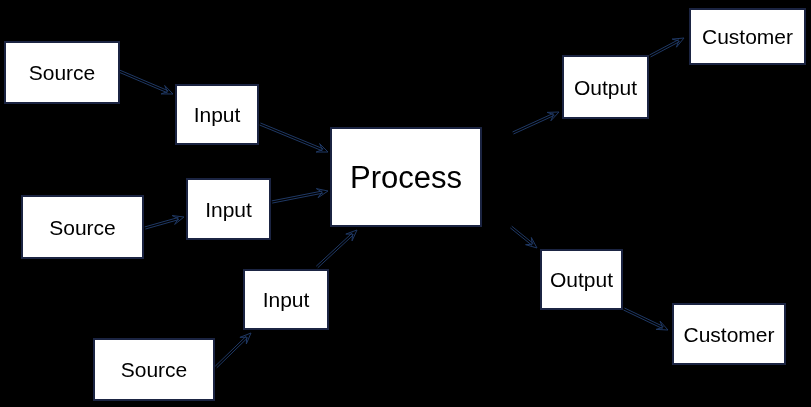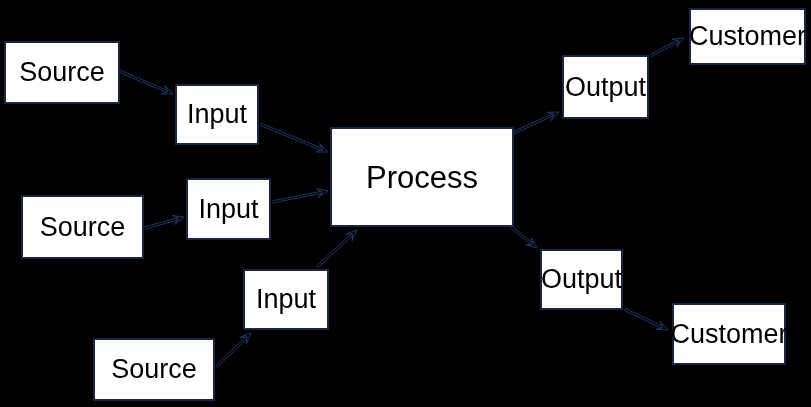--- a/index.html
+++ b/index.html
@@ -15,25 +15,25 @@
   }
   .node{
     position:absolute;
     box-sizing:border-box;
     background:#fff;
     border:2px solid #1b2442;
     color:#000;
     display:flex;
     align-items:center;
     justify-content:center;
-    font-size:27px;
+    font-size:21px;
     line-height:1;
     white-space:nowrap;
   }
-  #n-process   {left:330px;top:127px;width:184px;height:100px;font-size:31px;}
+  #n-process   {left:330px;top:127px;width:152px;height:100px;font-size:31px;}
   #n-source-1  {left:4px;  top:41px; width:116px;height:63px;}
   #n-source-2  {left:21px; top:195px;width:123px;height:64px;}
   #n-source-3  {left:93px; top:338px;width:122px;height:63px;}
   #n-input-1   {left:175px;top:84px; width:84px; height:61px;}
   #n-input-2   {left:186px;top:178px;width:85px; height:62px;}
   #n-input-3   {left:243px;top:269px;width:86px; height:61px;}
   #n-output-1  {left:562px;top:55px; width:87px; height:64px;}
   #n-output-2  {left:540px;top:249px;width:83px; height:61px;}
   #n-customer-1{left:689px;top:8px;  width:117px;height:57px;}
   #n-customer-2{left:672px;top:303px;width:114px;height:62px;}

